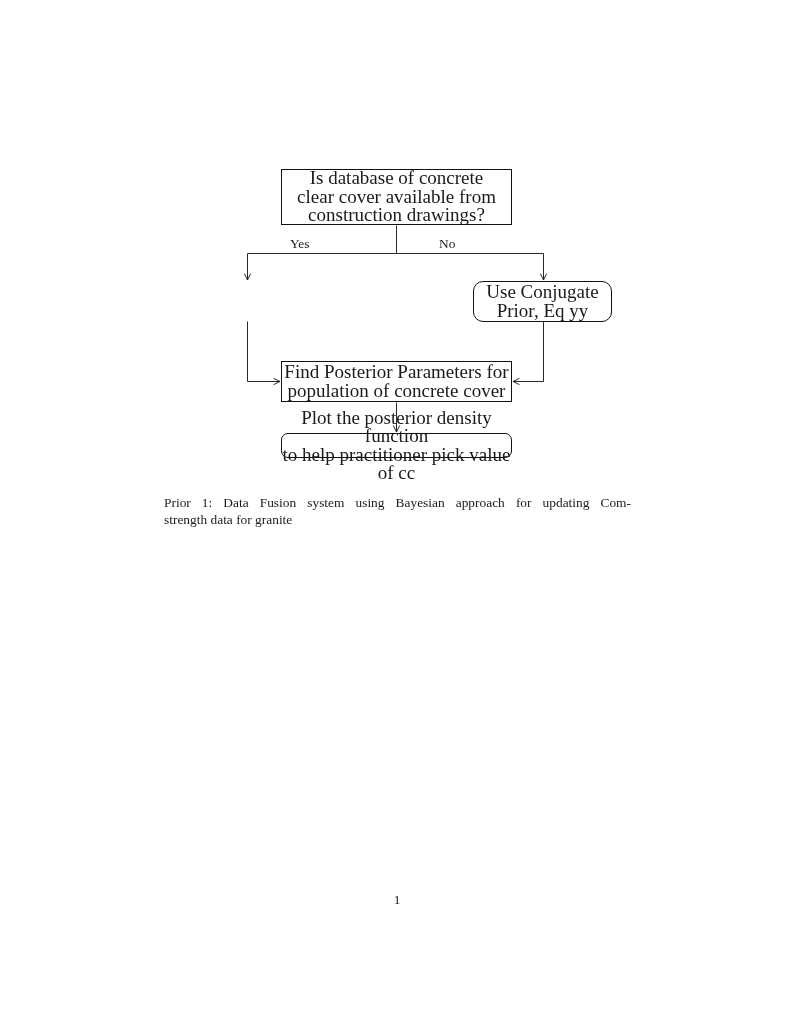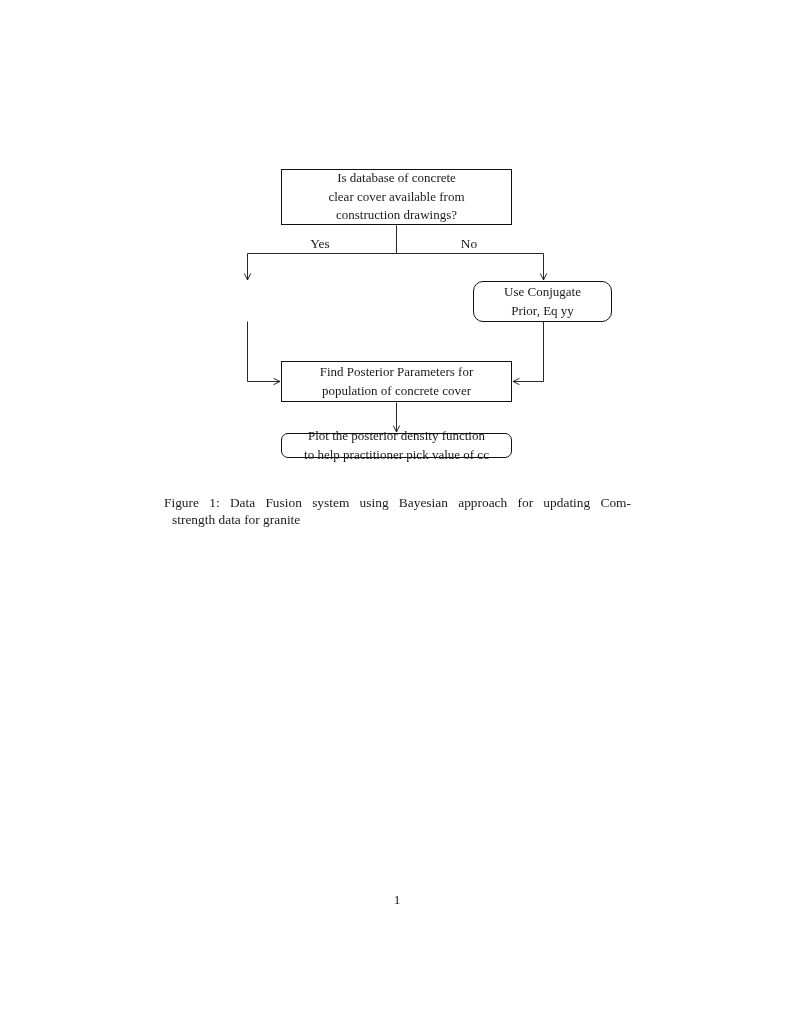--- a/index.html
+++ b/index.html
@@ -17,47 +17,46 @@
   .node {
     position: absolute;
     box-sizing: border-box;
     border: 1px solid #111111;
     background: #ffffff;
     display: flex;
     align-items: center;
     justify-content: center;
     text-align: center;
     white-space: pre-line;
-    font-size: 13px;
+    font-size: 19px;
     line-height: 18.4px;
   }
   #node-start     { left: 281px; top: 169px; width: 231px; height: 56px; }
   #node-jeffreys  { left: 179px; top: 281px; width: 140px; height: 41px; }
   #node-conjugate { left: 473px; top: 281px; width: 139px; height: 41px; border-radius: 10px; }
   #node-posterior { left: 281px; top: 361px; width: 231px; height: 41px; }
   #node-plot      { left: 281px; top: 433px; width: 231px; height: 25px; border-radius: 7px; }
   .branch-label {
     position: absolute;
     width: 60px;
-    text-align: center;
     font-size: 13.4px;
     line-height: 17px;
   }
   #label-yes { left: 290px; top: 235px; }
   #label-no  { left: 439px; top: 235px; }
   .caption {
     position: absolute;
     left: 164px;
     top: 494px;
     width: 467px;
     font-size: 13.4px;
     line-height: 17.3px;
   }
   .caption .cap-line { text-align: justify; text-align-last: justify; }
-  .caption .cap-line.last { text-align: left; text-align-last: left; margin-left: 8px; }
+  .caption .cap-line.last { text-align: left; text-align-last: left; }
   .caption sub { font-size: 9.5px; line-height: 0; }
   .page-number {
     position: absolute;
     left: 0;
     top: 892px;
     width: 794px;
     text-align: center;
     font-size: 13.4px;
   }
   svg path, svg polyline { stroke: #111111; fill: none; }
@@ -104,19 +103,19 @@
 
     <div class="node" id="node-posterior">Find Posterior Parameters for
 population of concrete cover</div>
 
     <div class="node" id="node-plot">Plot the posterior density function
 to help practitioner pick value of cc</div>
 
   </div>
 
   <div class="caption">
-    <div class="cap-line">Figure 1: Data Fusion system using Bayesian approach for updating Com-</div>
+    <div class="cap-line">Prior 1: Data Fusion system using Bayesian approach for updating Com-</div>
     <div class="cap-line last">strength data for granite</div>
   </div>
 
   <div class="page-number">1</div>
 
 </div>
 
 </body></html>

